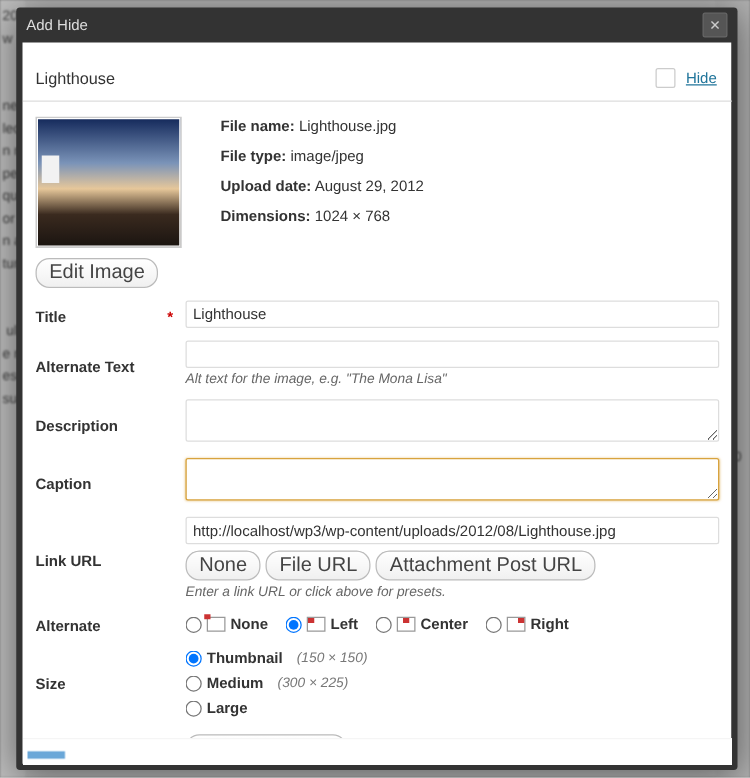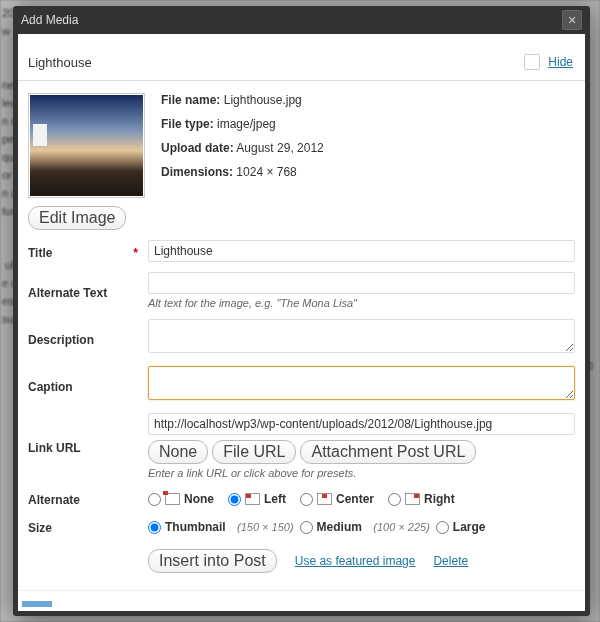--- a/index.html
+++ b/index.html
@@ -13,21 +13,21 @@
   .dlg-titlebar .close{width:18px;height:18px;background:#555;border:1px solid #666;border-radius:2px;display:flex;align-items:center;justify-content:center;color:#ccc;font-size:11px;cursor:pointer}
   .dlg-body{flex:1;background:#fff;margin:0 5px 5px 5px;position:relative;overflow:hidden}
   .scroll{position:absolute;inset:0;overflow-y:scroll;padding:0 0 30px 0}
   .scroll::-webkit-scrollbar{width:14px}
   .scroll::-webkit-scrollbar-thumb{background:#c6c6c6;border:3px solid #f0f0f0;border-radius:8px}
   .header-row{display:flex;align-items:center;justify-content:space-between;border-bottom:1px solid #ddd;padding:10px 12px 10px 10px;margin-top:10px}
   .header-row .name{color:#333;font-size:13px}
   .header-row .hide{display:flex;align-items:center;gap:8px}
   .chk{width:14px;height:14px;border:1px solid #ccc;border-radius:2px;background:#fff}
   .hide a{color:#21759b;font-size:12px}
-  .media-row{display:flex;padding:12px 10px 8px 10px;gap:16px}
+  .media-row{display:flex;padding:12px 10px 8px 10px;gap:31px}
   .thumb{width:115px;height:103px;background:linear-gradient(to bottom,#13285a 0%,#7a93b8 35%,#e6c79a 55%,#3a2a1f 75%,#1a1410 100%);border:1px solid #ccc;box-shadow:inset 0 0 0 1px #fff;position:relative;flex-shrink:0}
   .thumb::before{content:"";position:absolute;left:4px;top:30px;width:14px;height:22px;background:#f2f2f2}
   .meta p{margin:0 0 10px 0;font-size:12px;color:#333}
   .meta b{font-weight:bold}
   .edit-row{padding:0 10px 6px 10px}
   .btn{display:inline-block;background:linear-gradient(#fff,#f0f0f0);border:1px solid #bbb;border-radius:11px;padding:2px 10px;font-size:16px;color:#444;cursor:pointer}
   .form{padding:4px 10px 0 10px}
   .field{display:flex;align-items:center;margin-bottom:10px}
   .field>label{width:120px;flex-shrink:0;font-size:12px;font-weight:bold;color:#333;padding-top:4px}
   .req{color:#c00;margin-left:2px}
@@ -39,21 +39,21 @@
   .url-btns{margin-top:5px;display:flex;gap:4px;flex-wrap:wrap}
   .radio-row{display:flex;gap:14px;align-items:center;padding-top:2px}
   .radio-row label,.size-list label{display:flex;align-items:center;gap:4px;font-size:12px;cursor:pointer}
   input[type=radio]{margin:0}
   .align-ico{width:13px;height:10px;background:#fff;border:1px solid #999;position:relative;display:inline-block}
   .align-ico::after{content:"";position:absolute;width:5px;height:4px;background:#c33;top:0}
   .ico-none::after{left:-3px;top:-3px}
   .ico-left::after{left:0}
   .ico-center::after{left:4px}
   .ico-right::after{right:0}
-  .size-list{display:flex;flex-direction:row;gap:6px;padding-top:2px}
+  .size-list{display:flex;flex-direction:column;gap:6px;padding-top:2px}
   .dim{color:#777;font-size:11px;font-style:italic}
   .actions{padding:4px 0 0 120px;margin-left:10px;display:flex;align-items:center;gap:18px}
   .actions a{color:#21759b;text-decoration:underline;font-size:12px}
   .footer{position:absolute;left:5px;right:5px;bottom:5px;height:20px;background:#fff;border-top:1px solid #eee}
   .progress{position:absolute;left:4px;bottom:4px;width:30px;height:6px;background:#6aa7d8}
 </style>
 </head>
 <body>
 
 <div class="page-bg">
@@ -94,21 +94,21 @@
 
 
 
 
 2:30</div>
 </div>
 <div class="overlay"></div>
 
 <div class="dialog">
   <div class="dlg-titlebar">
-    <span>Add Media</span>
+    <span>Add Hide</span>
     <span class="close">✕</span>
   </div>
   <div class="dlg-body">
     <div class="scroll">
 
       <div class="header-row">
         <span class="name">Lighthouse</span>
         <span class="hide">
           <span class="chk"></span>
           <a href="#">Hide</a>
@@ -190,21 +190,21 @@
                 <span class="align-ico ico-right"></span>
                 <b>Right</b>
               </label>
           </div>
         </div>
 
         <div class="field">
           <label>Size</label>
           <div class="ctrl size-list">
             <label><input type="radio" name="sz" checked="" style=""><b>Thumbnail</b>&nbsp;<span class="dim">(150 × 150)</span></label>
-            <label><input type="radio" name="sz" style=""><b>Medium</b>&nbsp;<span class="dim">(100 × 225)</span></label>
+            <label><input type="radio" name="sz" style=""><b>Medium</b>&nbsp;<span class="dim">(300 × 225)</span></label>
             <label>
                 <input type="radio" name="sz" style="">
                 <b>Large</b>
               </label>
           </div>
         </div>
 
       </div>
 
       <div class="actions">

